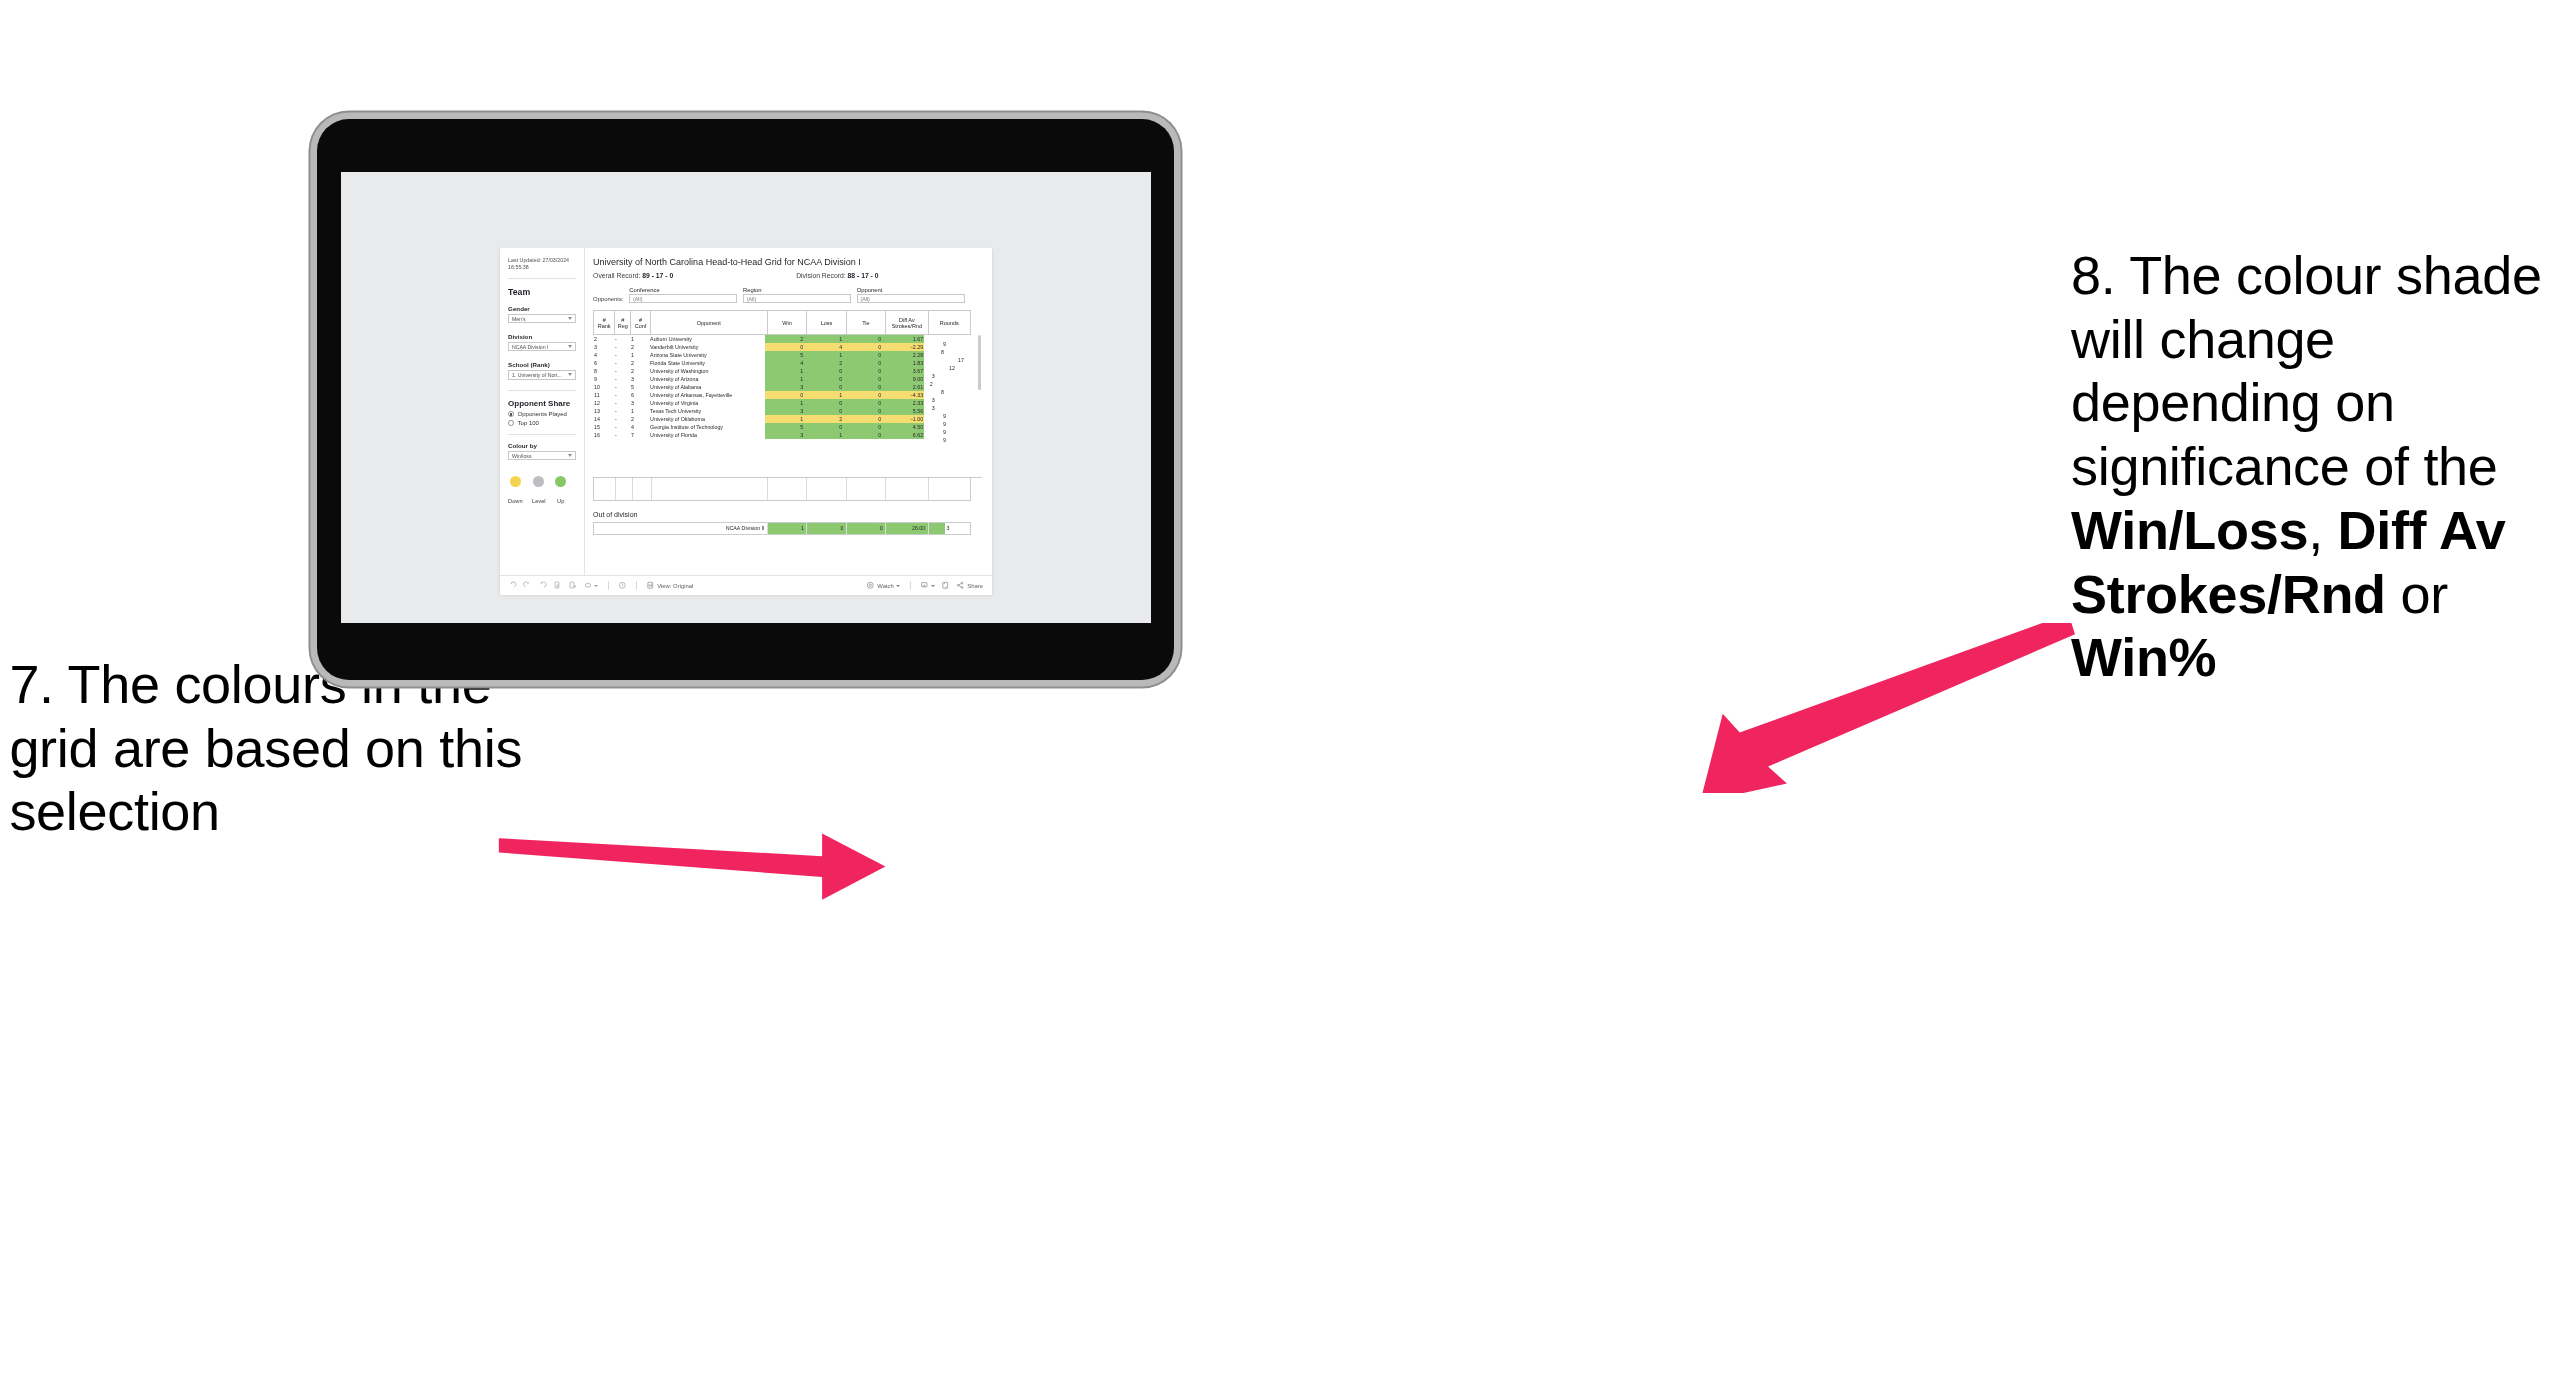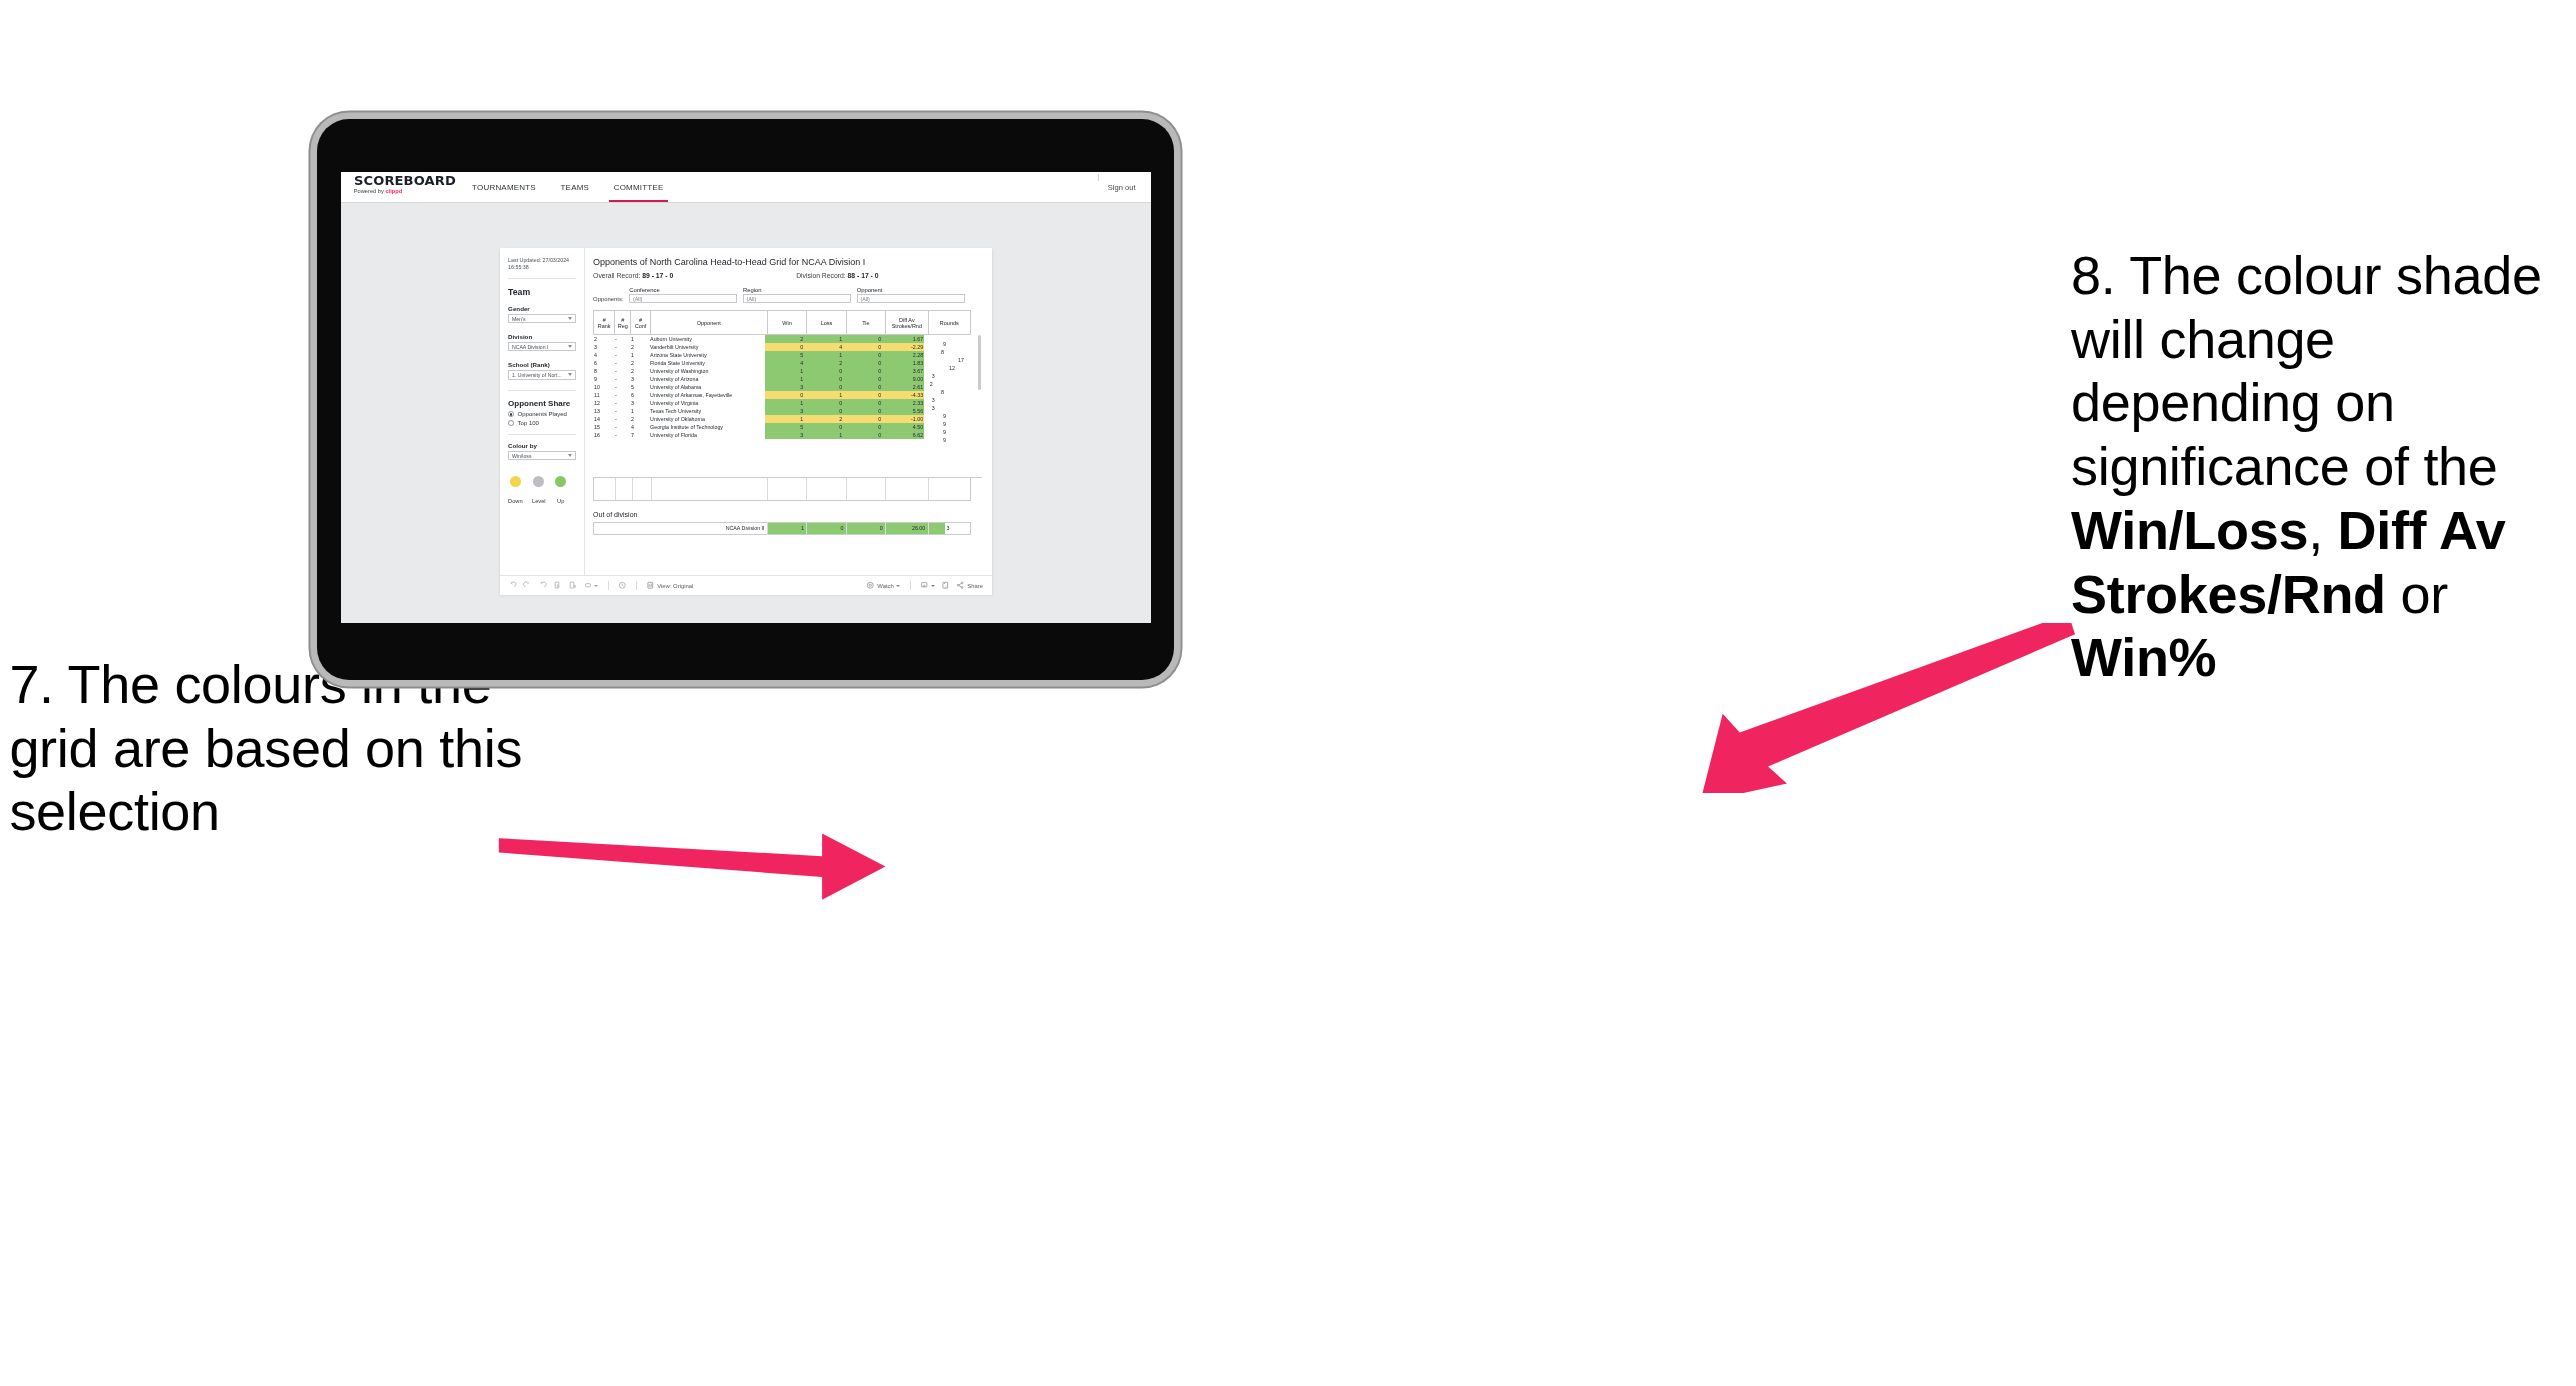--- a/index.html
+++ b/index.html
@@ -122,35 +122,20 @@
 <svg class="arrow" style="left:496px;top:807px;" width="397" height="123" viewBox="0 0 420 130">
   <path d="M3,33 L345,52 L345,28 L412,63 L345,98 L345,74 L3,48 Z" fill="#f0255f"></path>
 </svg>
 <svg class="arrow" style="left:1681px;top:623px;" width="397" height="170" viewBox="0 0 420 180">
   <path d="M417,2 L92,142 L112,160 L20,180 L44,86 L62,106 L410,-20 Z" fill="#f0255f" transform="translate(0,10)"></path>
 </svg>
 
 <div id="tablet">
   <div id="screen">
 
-    <div class="topbar">
-      <div class="logo">
-        <div class="word">SCOREBOARD</div>
-        <div class="sub"><span>Powered by </span><i>clippd</i></div>
-      </div>
-      <div class="mainnav">
-        <a>TOURNAMENTS</a>
-        <a>TEAMS</a>
-        <a class="active">COMMITTEE</a>
-      </div>
-      <div class="topright">
-        <span class="bar">|</span>
-        <a>Sign out</a>
-      </div>
-    </div>
 
 
     <div id="card">
 
       <div class="side">
         <div class="updated">Last Updated: 27/03/2024 16:55:38</div>
         <div class="hr"></div>
         <h3>Team</h3>
 
         <h4>Gender</h4>
@@ -207,21 +192,21 @@
             <span>Level</span>
           </div>
           <div class="lg">
             <div class="dot" style="background:#88c765"></div>
             <span>Up</span>
           </div>
         </div>
       </div>
 
       <div class="main">
-        <div class="vtitle">Opponents of North Carolina Head-to-Head Grid for NCAA Division I</div>
+        <div class="vtitle">University of North Carolina Head-to-Head Grid for NCAA Division I</div>
         <div class="recs">
           <div><span>Overall Record: </span><b>89 - 17 - 0</b></div>
           <div class="r2"><span>Division Record: </span><b>88 - 17 - 0</b></div>
         </div>
 
         <div class="filters">
           <div class="flabel">Opponents:</div>
           <div class="fgrp">
             <div class="cap">Conference</div>
             <div class="fbox">

